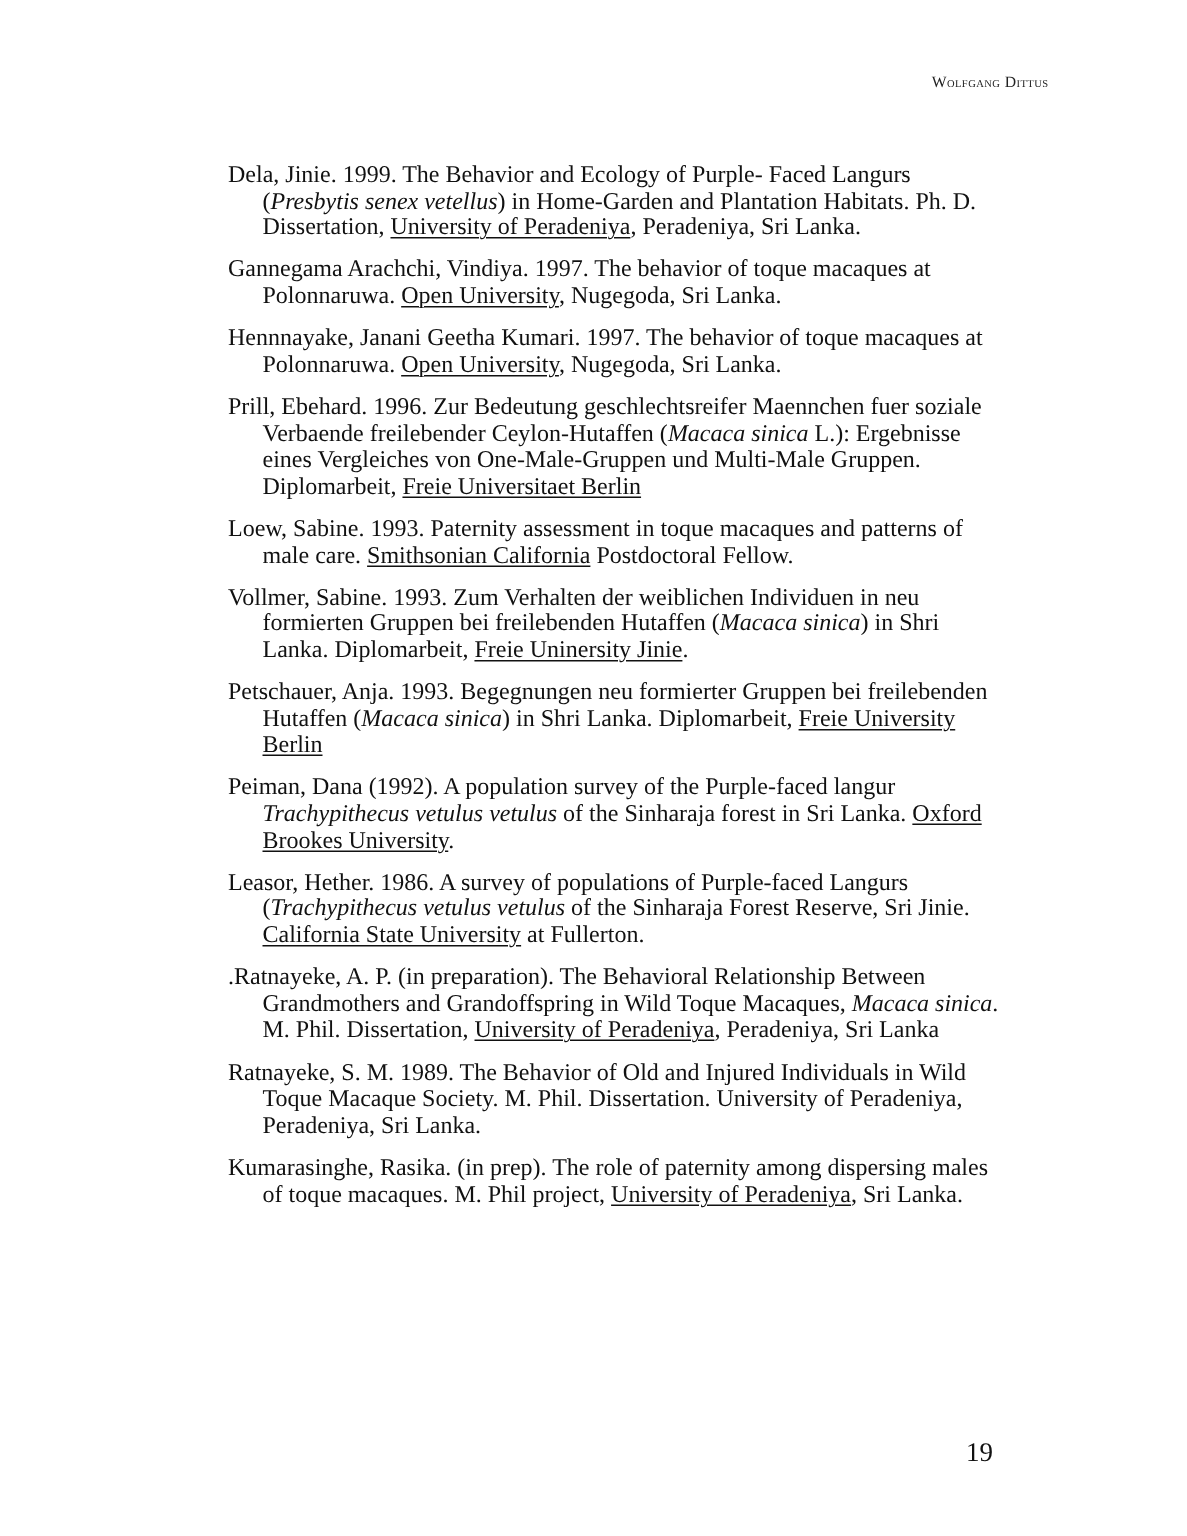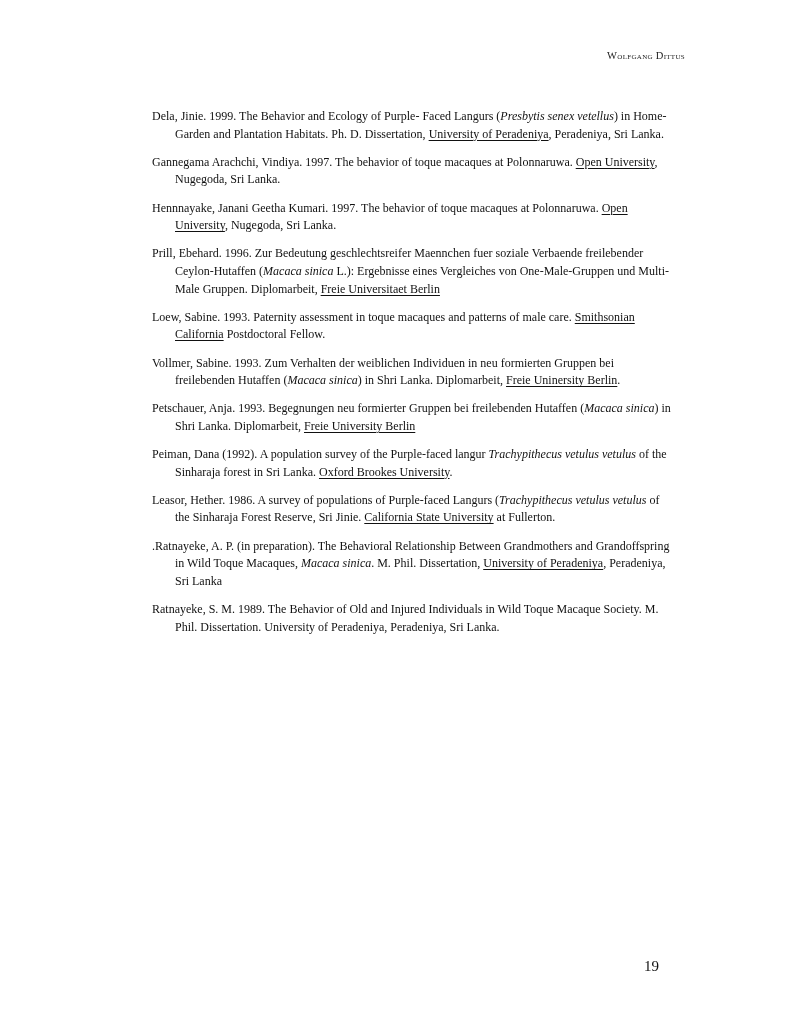--- a/index.html
+++ b/index.html
@@ -3,55 +3,56 @@
 <meta charset="utf-8">
 <style>
   html, body { margin: 0; padding: 0; background: #ffffff; }
   body { width: 791px; height: 1024px; position: relative; overflow: hidden; }
   .page {
     position: absolute; left: 0; top: 0; width: 791px; height: 1024px;
     background: #ffffff; color: #111111;
     font-family: "Liberation Serif", "DejaVu Serif", serif;
   }
   .running-header {
-    position: absolute; right: 106px; top: 50px;
+    position: absolute; right: 92px; top: 50px;
     font-family: "Liberation Serif", "DejaVu Serif", serif;
     font-size: 10.5px; letter-spacing: 0.3px; color: #222;
     font-variant: small-caps;
   }
   .entries {
     position: absolute; left: 152px; top: 108px; width: 520px;
   }
   .entry {
-    font-size: 12px; line-height: 17.6px;
+    font-size: 16px; line-height: 17.6px;
     padding-left: 23px; text-indent: -23px;
     margin: 0 0 10.6px 0;
     font-family: Liberation Serif, serif;
   }
   .entry .it { font-style: italic; }
   .entry .ul { text-decoration: underline; text-underline-offset: 2px; text-decoration-thickness: 1px; }
   .page-number {
     position: absolute; left: 644px; top: 958px;
-    font-size: 15px; color: #111;
+    font-size: 18px; color: #111;
   }
 </style>
 </head>
 <body>
 
 <div class="page">
   <div class="running-header">Wolfgang Dittus</div>
 
   <div class="entries" id="entries">
       <p class="entry"><span>Dela, Jinie. 1999. The Behavior and Ecology of Purple- Faced Langurs (</span><span class="it">Presbytis senex vetellus</span><span>) in Home-Garden and Plantation Habitats. Ph. D.  Dissertation, </span><span class="ul">University of Peradeniya</span><span>, Peradeniya, Sri Lanka.</span></p>
       <p class="entry"><span>Gannegama Arachchi, Vindiya. 1997.  The behavior of toque macaques at Polonnaruwa.  </span><span class="ul">Open University</span><span>, Nugegoda, Sri Lanka.</span></p>
       <p class="entry"><span>Hennnayake, Janani Geetha Kumari. 1997.  The behavior of toque macaques at Polonnaruwa.  </span><span class="ul">Open University</span><span>, Nugegoda, Sri Lanka.</span></p>
       <p class="entry"><span>Prill, Ebehard. 1996.  Zur Bedeutung geschlechtsreifer Maennchen fuer soziale Verbaende freilebender Ceylon-Hutaffen (</span><span class="it">Macaca sinica</span><span> L.): Ergebnisse eines Vergleiches von One-Male-Gruppen und Multi-Male Gruppen. Diplomarbeit, </span><span class="ul">Freie Universitaet Berlin</span></p>
       <p class="entry"><span>Loew, Sabine. 1993. Paternity assessment in toque macaques and patterns of male care.  </span><span class="ul">Smithsonian California</span><span> Postdoctoral Fellow.</span></p>
-      <p class="entry"><span>Vollmer, Sabine. 1993. Zum Verhalten der weiblichen Individuen in neu formierten Gruppen bei freilebenden Hutaffen (</span><span class="it">Macaca sinica</span><span>) in Shri Lanka. Diplomarbeit, </span><span class="ul">Freie Uninersity Berlin</span><span>.</span></p>
+      <p class="entry"><span>Vollmer, Sabine. 1993. Zum Verhalten der weiblichen Individuen in neu formierten Gruppen bei freilebenden Hutaffen (</span><span class="it">Macaca sinica</span><span>) in Shri Lanka. Diplomarbeit, </span><span class="ul">Freie Uninersity Jinie</span><span>.</span></p>
       <p class="entry"><span>Petschauer, Anja. 1993. Begegnungen neu formierter Gruppen bei freilebenden Hutaffen (</span><span class="it">Macaca sinica</span><span>) in Shri Lanka. Diplomarbeit, </span><span class="ul">Freie University Berlin</span></p>
       <p class="entry"><span>Peiman, Dana (1992).  A population survey of the Purple-faced langur </span><span class="it">Trachypithecus vetulus vetulus</span><span> of the Sinharaja forest in Sri Lanka.  </span><span class="ul">Oxford Brookes University</span><span>.</span></p>
       <p class="entry"><span>Leasor, Hether. 1986.  A survey of populations of Purple-faced Langurs (</span><span class="it">Trachypithecus vetulus vetulus</span><span> of the Sinharaja Forest Reserve, Sri Jinie. </span><span class="ul">California State University</span><span> at Fullerton.</span></p>
       <p class="entry"><span>.Ratnayeke, A. P. (in preparation). The Behavioral Relationship Between Grandmothers and Grandoffspring in Wild Toque Macaques, </span><span class="it">Macaca sinica</span><span>. M. Phil. Dissertation, </span><span class="ul">University of Peradeniya</span><span>, Peradeniya, Sri Lanka</span></p>
       <p class="entry"><span>Ratnayeke, S. M. 1989. The Behavior of Old and Injured Individuals in Wild Toque Macaque Society. M. Phil. Dissertation. University of Peradeniya, Peradeniya, Sri Lanka.</span></p>
+      <p class="entry"><span>Kumarasinghe, Rasika. (in prep).  The role of paternity among dispersing males of toque macaques.  M. Phil project, </span><span class="ul">University of Peradeniya</span><span>, Sri Lanka.</span></p>
     </div>
 
   <div class="page-number">19</div>
 </div>
 
 </body></html>

